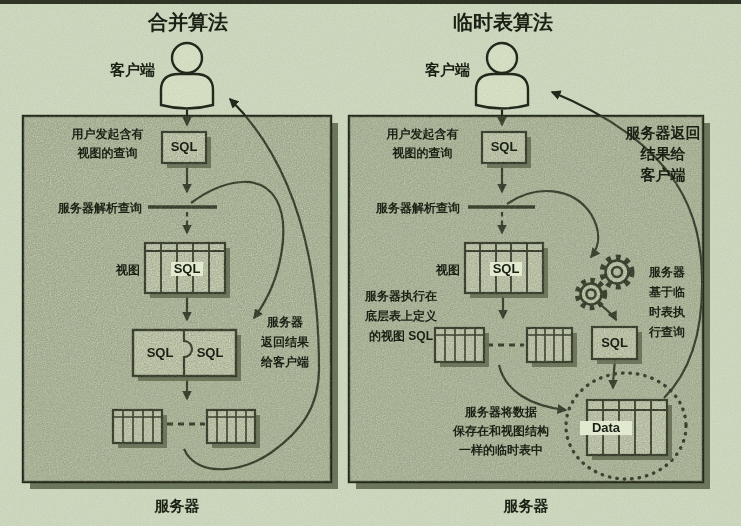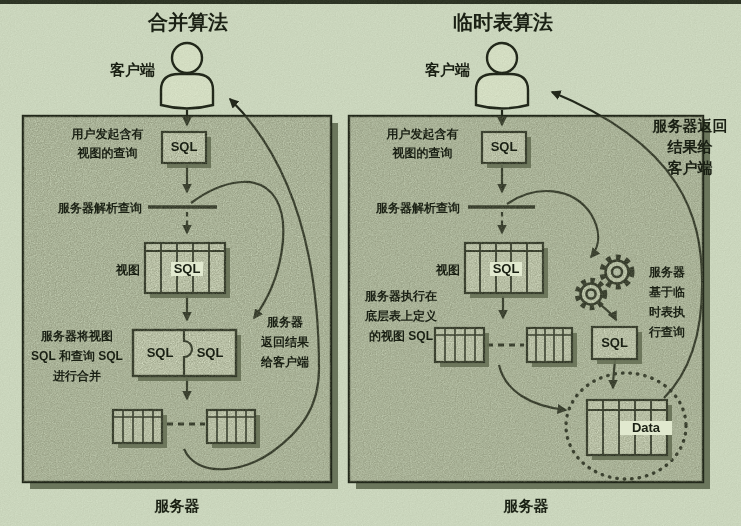--- a/index.html
+++ b/index.html
@@ -174,45 +174,45 @@
 </svg>
 
 <div class="lbl s16" style="left:128px;top:13px;width:120px;">合并算法</div>
 <div class="lbl s15 ra" style="left:95px;top:61px;width:60px;">客户端</div>
 <div class="lbl" style="left:55px;top:125px;width:105px;">用户发起含有
 视图的查询</div>
 <div class="lbl s13" style="left:162px;top:140px;width:44px;">SQL</div>
 <div class="lbl ra" style="left:28px;top:199px;width:114px;">服务器解析查询</div>
 <div class="lbl ra" style="left:98px;top:261px;width:42px;">视图</div>
 <div class="lbl s13 boxbg" style="left:171px;top:262px;width:28px;">SQL</div>
-<div class="lbl lh20" style="left:22px;top:326px;width:110px;">服务器将视图
-SQL 和查询 SQL
-进行合并</div>
 <div class="lbl s13" style="left:140px;top:346px;width:40px;">SQL</div>
 <div class="lbl s13" style="left:189px;top:346px;width:42px;">SQL</div>
 <div class="lbl lh20" style="left:250px;top:312px;width:70px;">服务器
 返回结果
 给客户端</div>
 <div class="lbl s15" style="left:137px;top:497px;width:80px;">服务器</div>
 
 <div class="lbl s16" style="left:443px;top:13px;width:120px;">临时表算法</div>
 <div class="lbl s15 ra" style="left:410px;top:61px;width:60px;">客户端</div>
 <div class="lbl" style="left:370px;top:125px;width:105px;">用户发起含有
 视图的查询</div>
 <div class="lbl s13" style="left:482px;top:140px;width:44px;">SQL</div>
-<div class="lbl lh21" style="left:622px;top:115px;width:82px;font-size:15px;margin-left:27px;">服务器返回
+<div class="lbl lh21" style="left:622px;top:122px;width:82px;font-size:15px;">服务器返回
 结果给
 客户端</div>
 <div class="lbl ra" style="left:348px;top:199px;width:112px;">服务器解析查询</div>
 <div class="lbl ra" style="left:418px;top:261px;width:42px;">视图</div>
 <div class="lbl s13 boxbg" style="left:490px;top:262px;width:28px;">SQL</div>
 <div class="lbl lh20" style="left:346px;top:286px;width:98px;margin-left:6px;">服务器执行在
 底层表上定义
 的视图 SQL</div>
 <div class="lbl lh20" style="left:638px;top:262px;width:58px;">服务器
 基于临
 时表执
 行查询</div>
 <div class="lbl s13" style="left:592px;top:336px;width:45px;">SQL</div>
-<div class="lbl boxbg s13" style="left:620px;top:421px;width:48px;">Data</div>
+<div class="lbl boxbg s13" style="left:580px;top:421px;width:48px;">Data</div>
+<div class="lbl" style="left:440px;top:403px;width:122px;">服务器将数据
+保存在和视图结构
+一样的临时表中</div>
 <div class="lbl s15" style="left:486px;top:497px;width:80px;">服务器</div>
 
 </div>
 
 </body></html>

